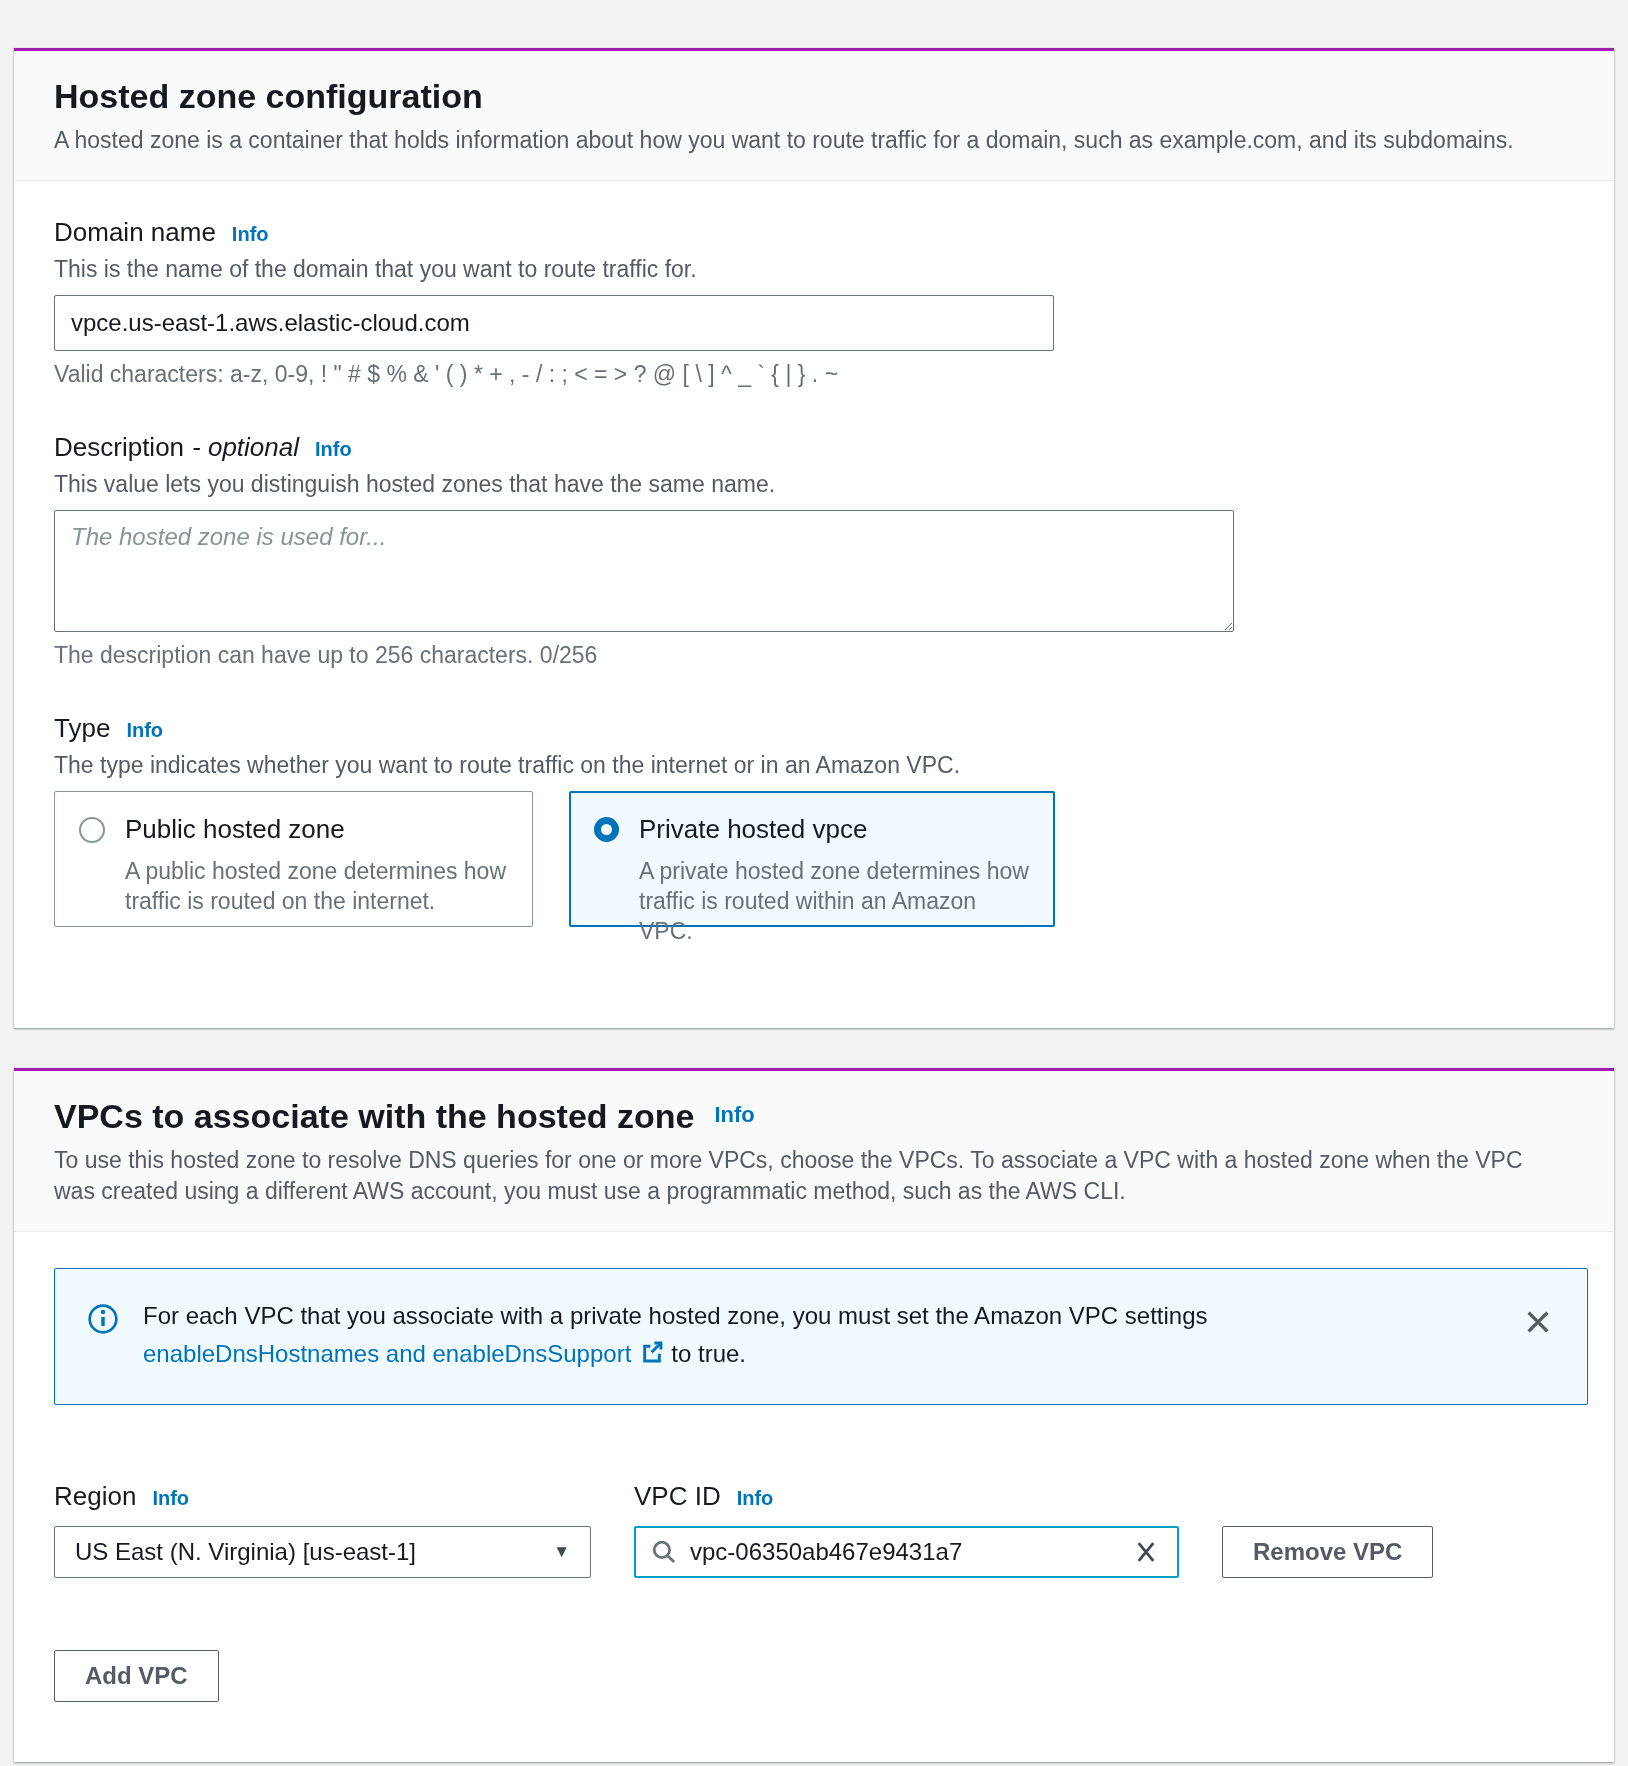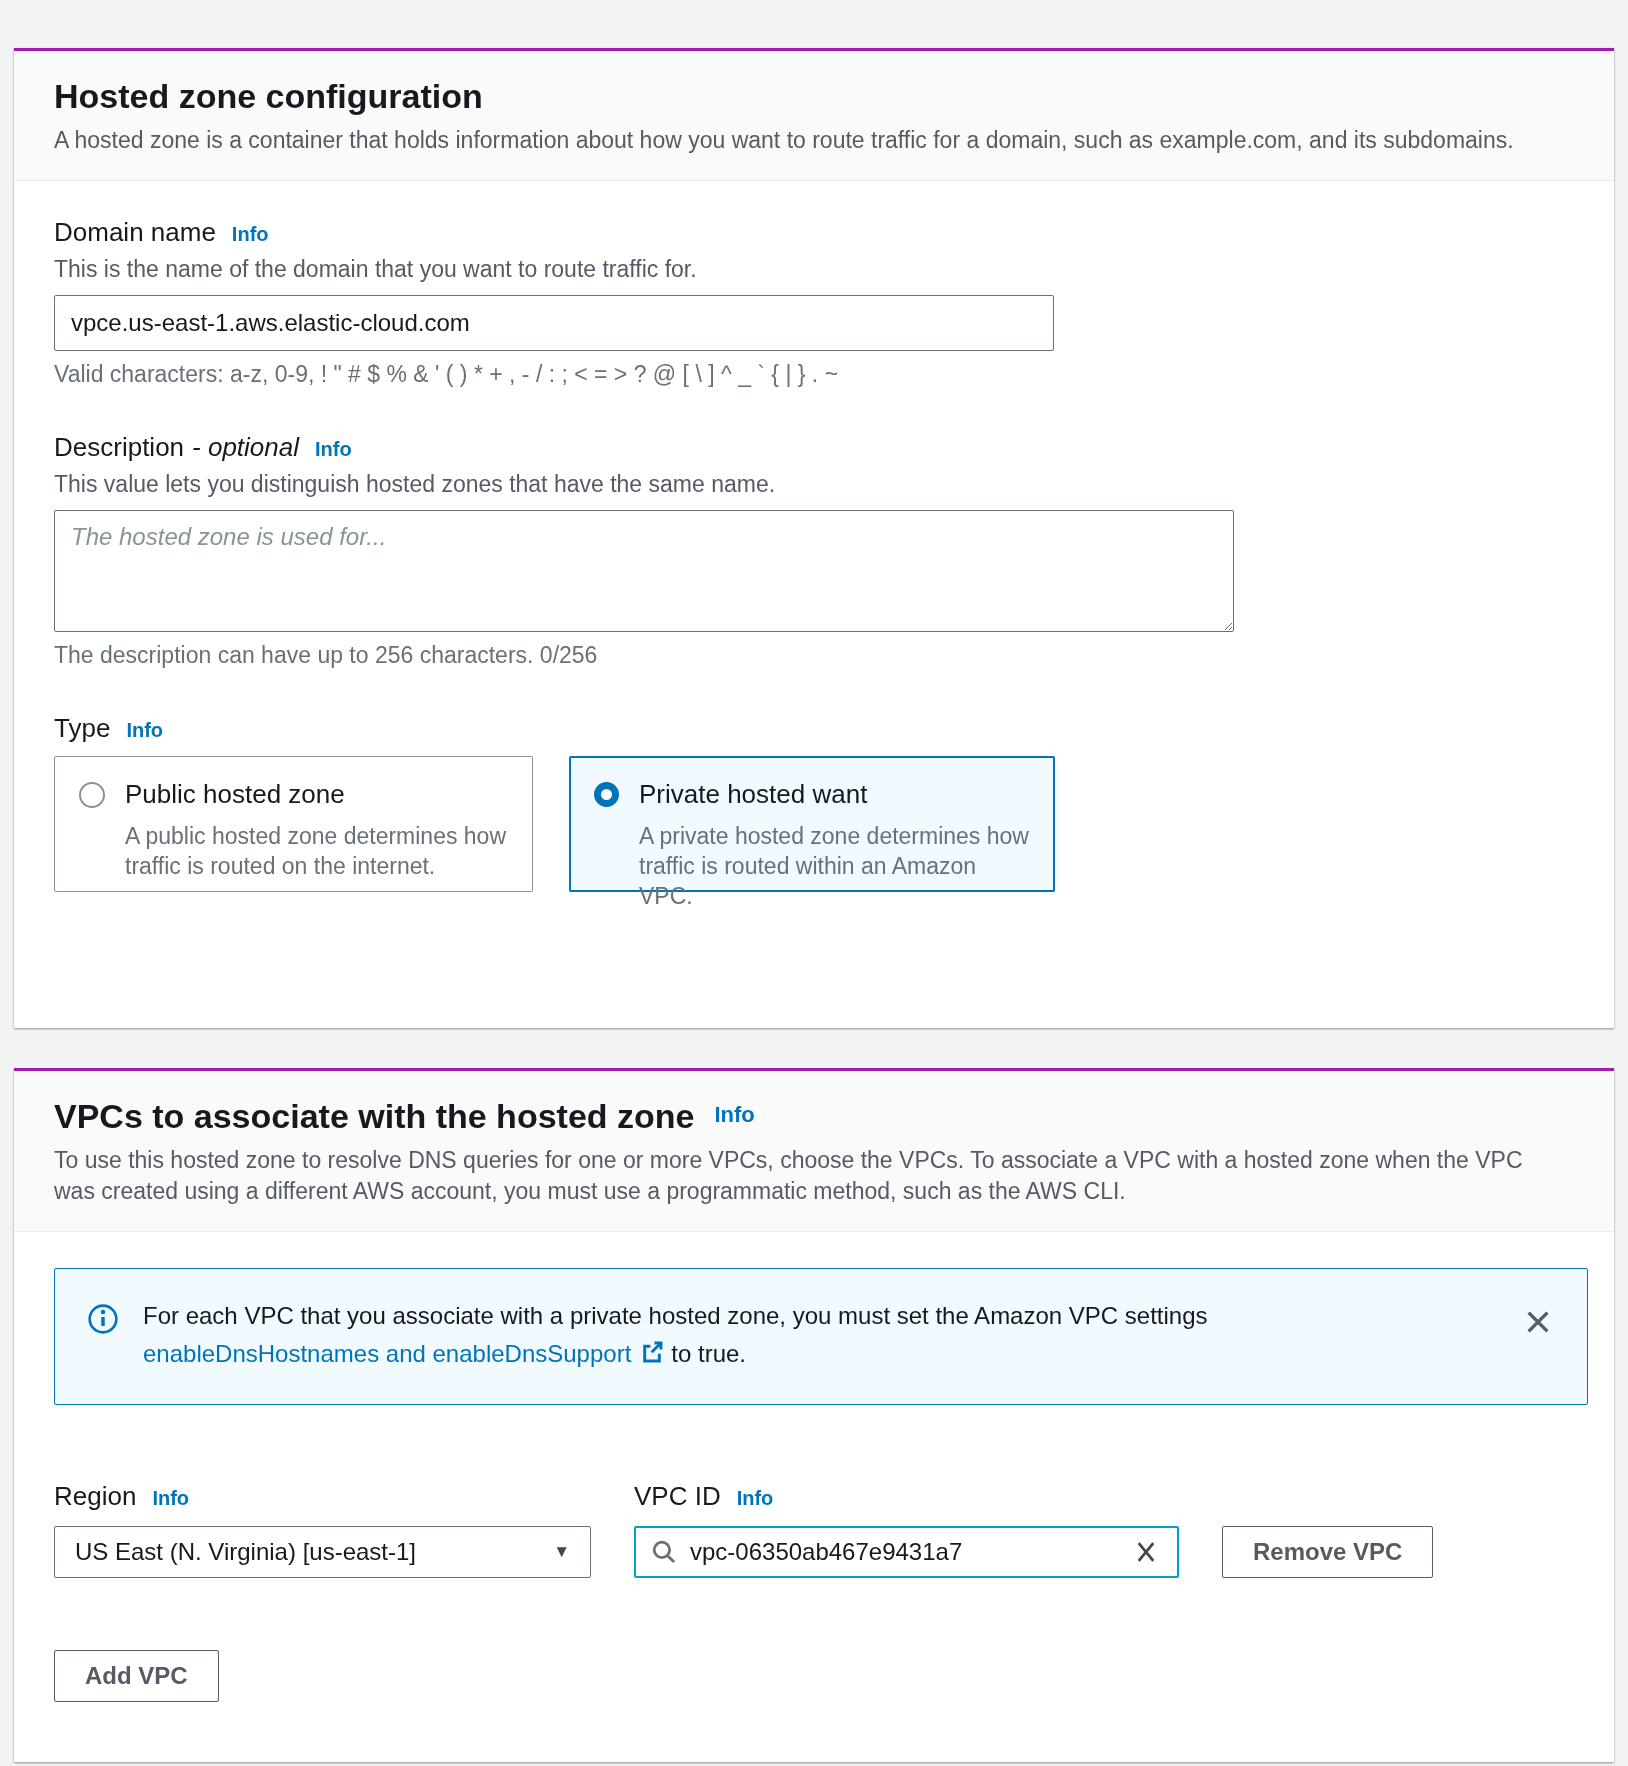--- a/index.html
+++ b/index.html
@@ -151,32 +151,33 @@
       <div class="field-desc">This value lets you distinguish hosted zones that have the same name.</div>
       <textarea class="textarea" placeholder="The hosted zone is used for..." style=""></textarea>
       <div class="constraint">The description can have up to 256 characters. 0/256</div>
     </div>
 
     <div class="field">
       <div class="label-row">
         <span class="label">Type</span>
         <a class="info-link">Info</a>
       </div>
+      <div class="field-desc">The type indicates whether you want to route traffic on the internet or in an Amazon VPC.</div>
       <div class="tiles">
         <div class="tile">
           <span class="radio"></span>
           <div>
             <div class="tile-title">Public hosted zone</div>
             <div class="tile-desc">A public hosted zone determines how traffic is routed on the internet.</div>
           </div>
         </div>
         <div class="tile selected">
           <span class="radio"></span>
           <div>
-            <div class="tile-title">Private hosted want</div>
+            <div class="tile-title">Private hosted vpce</div>
             <div class="tile-desc">A private hosted zone determines how traffic is routed within an Amazon VPC.</div>
           </div>
         </div>
       </div>
     </div>
 
   </div>
 </section>
 
 <section class="card card-2">

